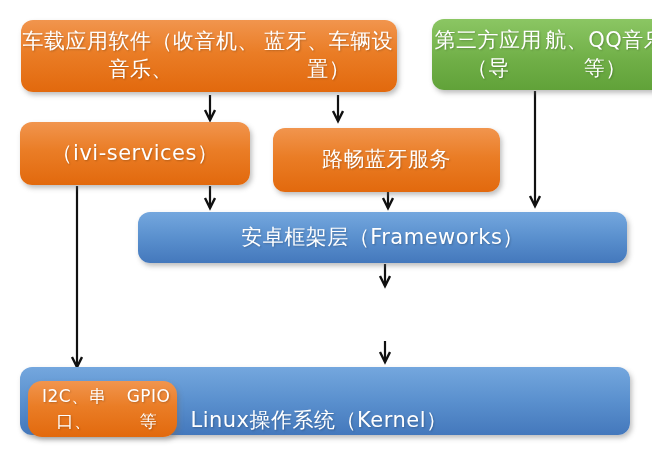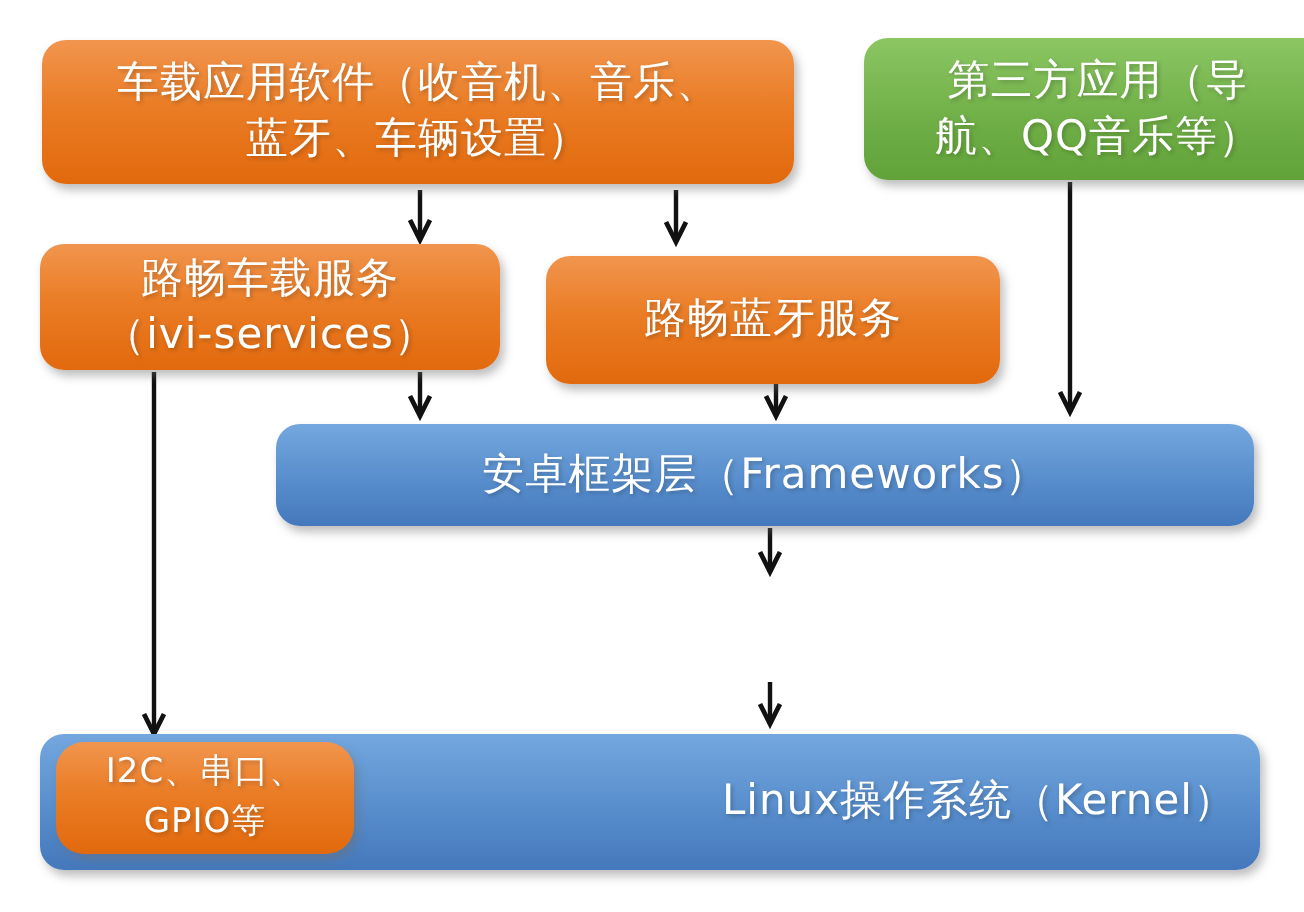--- a/index.html
+++ b/index.html
@@ -6,21 +6,21 @@
   #stage{
     position:relative;
     width:652px;height:456px;
     background:#ffffff;
     overflow:hidden;
     font-family:"DejaVu Sans","Liberation Sans",sans-serif;
   }
   .box{
     position:absolute;
     display:flex;
-    flex-direction:column;
+    flex-direction:row;
     align-items:center;
     justify-content:center;
     color:#ffffff;
     text-align:center;
     border-radius:12px;
     box-shadow:2px 3px 5px rgba(110,110,110,0.45);
     line-height:1.32;
     text-shadow:1px 1px 2px rgba(0,0,0,0.22);
     font-size:21px;
     letter-spacing:0.5px;
@@ -58,35 +58,34 @@
     <div class="line">车载应用软件（收音机、音乐、</div>
     <div class="line">蓝牙、车辆设置）</div>
   </div>
 
   <div class="box green" style="left:432px;top:19px;width:234px;height:71px">
     <div class="line">第三方应用（导</div>
     <div class="line">航、QQ音乐等）</div>
   </div>
 
   <div class="box orange" style="left:20px;top:122px;width:230px;height:63px">
-    <div class="line">路畅车载服务</div>
     <div class="line">（ivi-services）</div>
   </div>
 
   <div class="box orange" style="left:273px;top:128px;width:227px;height:64px">
     <div class="line">路畅蓝牙服务</div>
   </div>
 
   <div class="box blue" style="left:138px;top:212px;width:489px;height:51px">
     <div class="line">安卓框架层（Frameworks）</div>
   </div>
 
 
   <div class="box blue" id="kernel-box" style="left:20px;top:367px;width:610px;height:68px">
     <div class="line">Linux操作系统（Kernel）</div>
   </div>
 
-  <div class="box orange small" style="left:28px;top:371px;width:149px;height:56px">
+  <div class="box orange small" style="left:28px;top:381px;width:149px;height:56px">
     <div class="line">I2C、串口、</div>
     <div class="line">GPIO等</div>
   </div>
 
 </div>
 
 </body></html>

